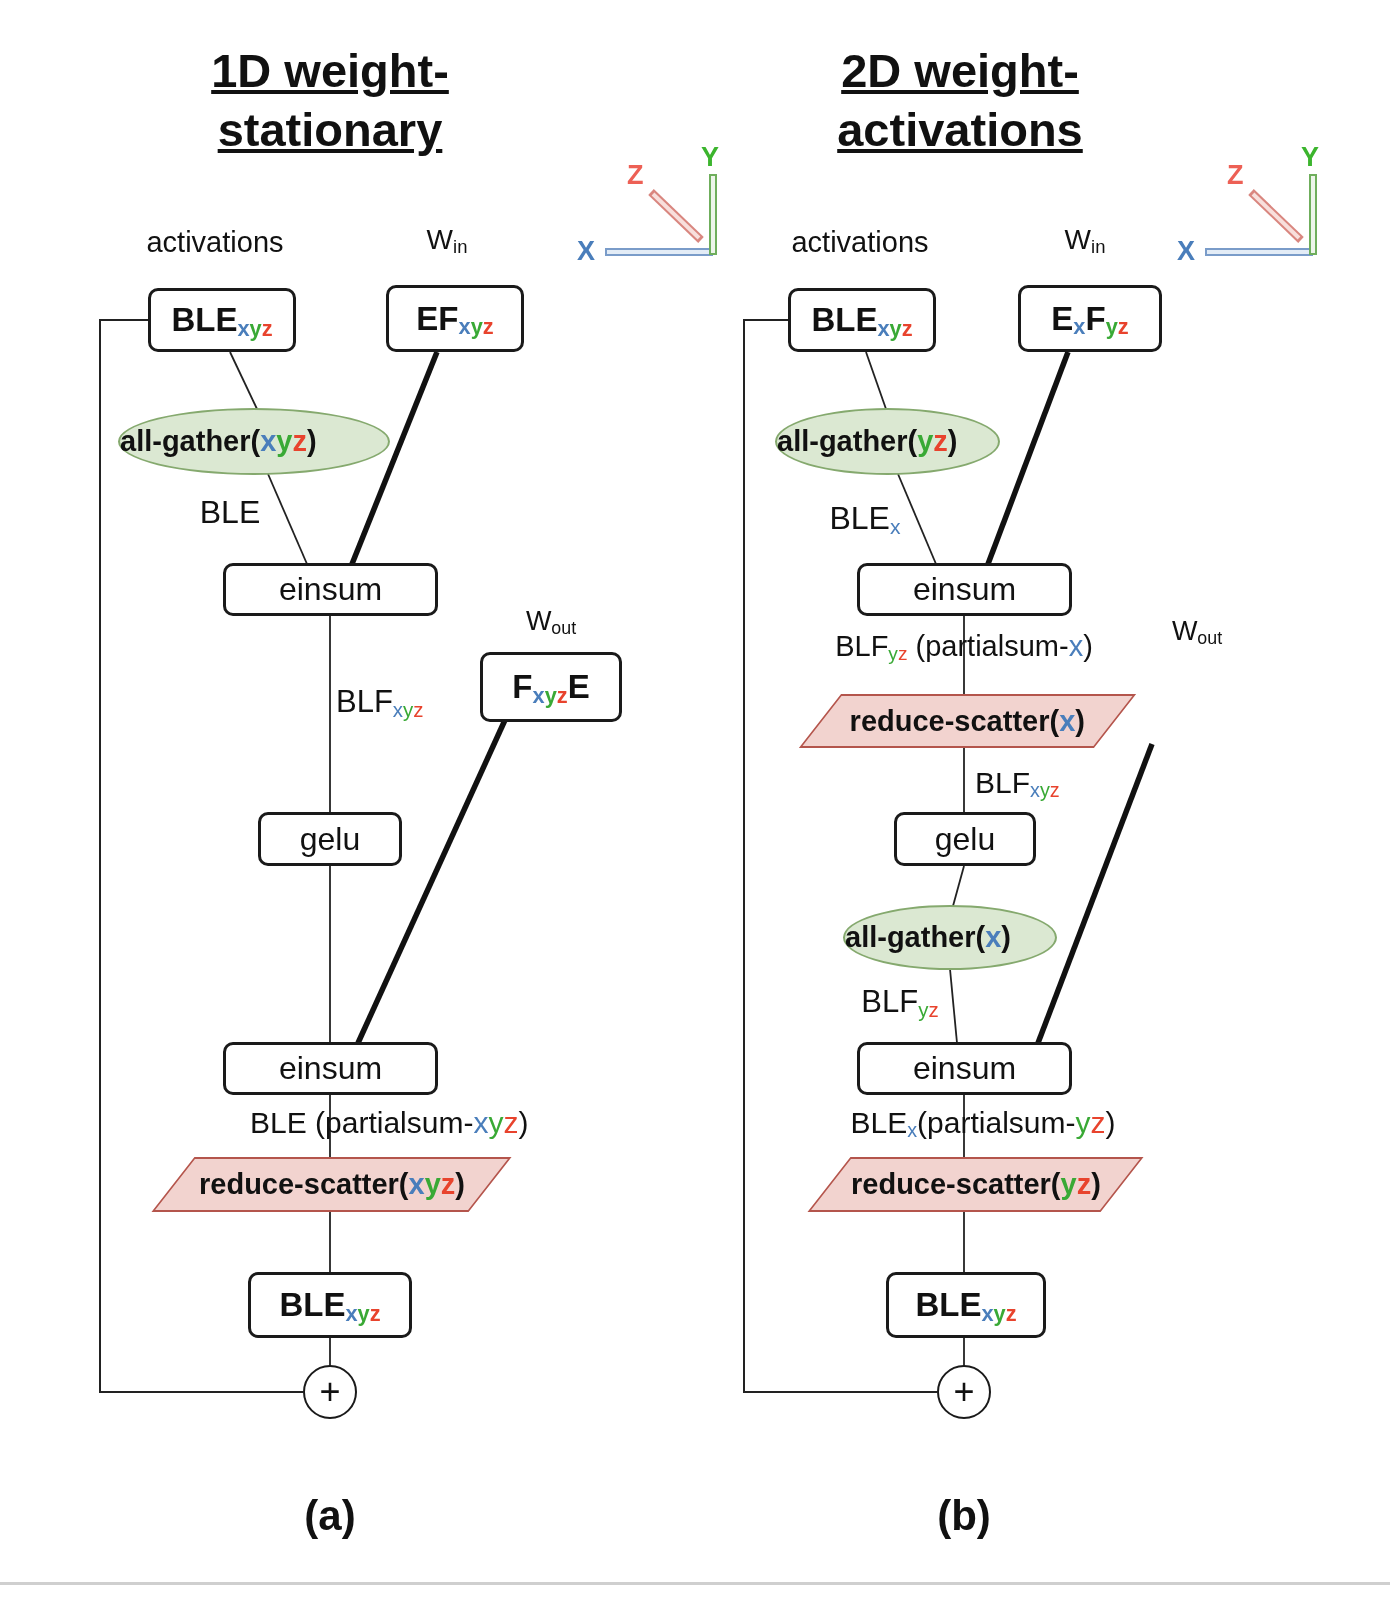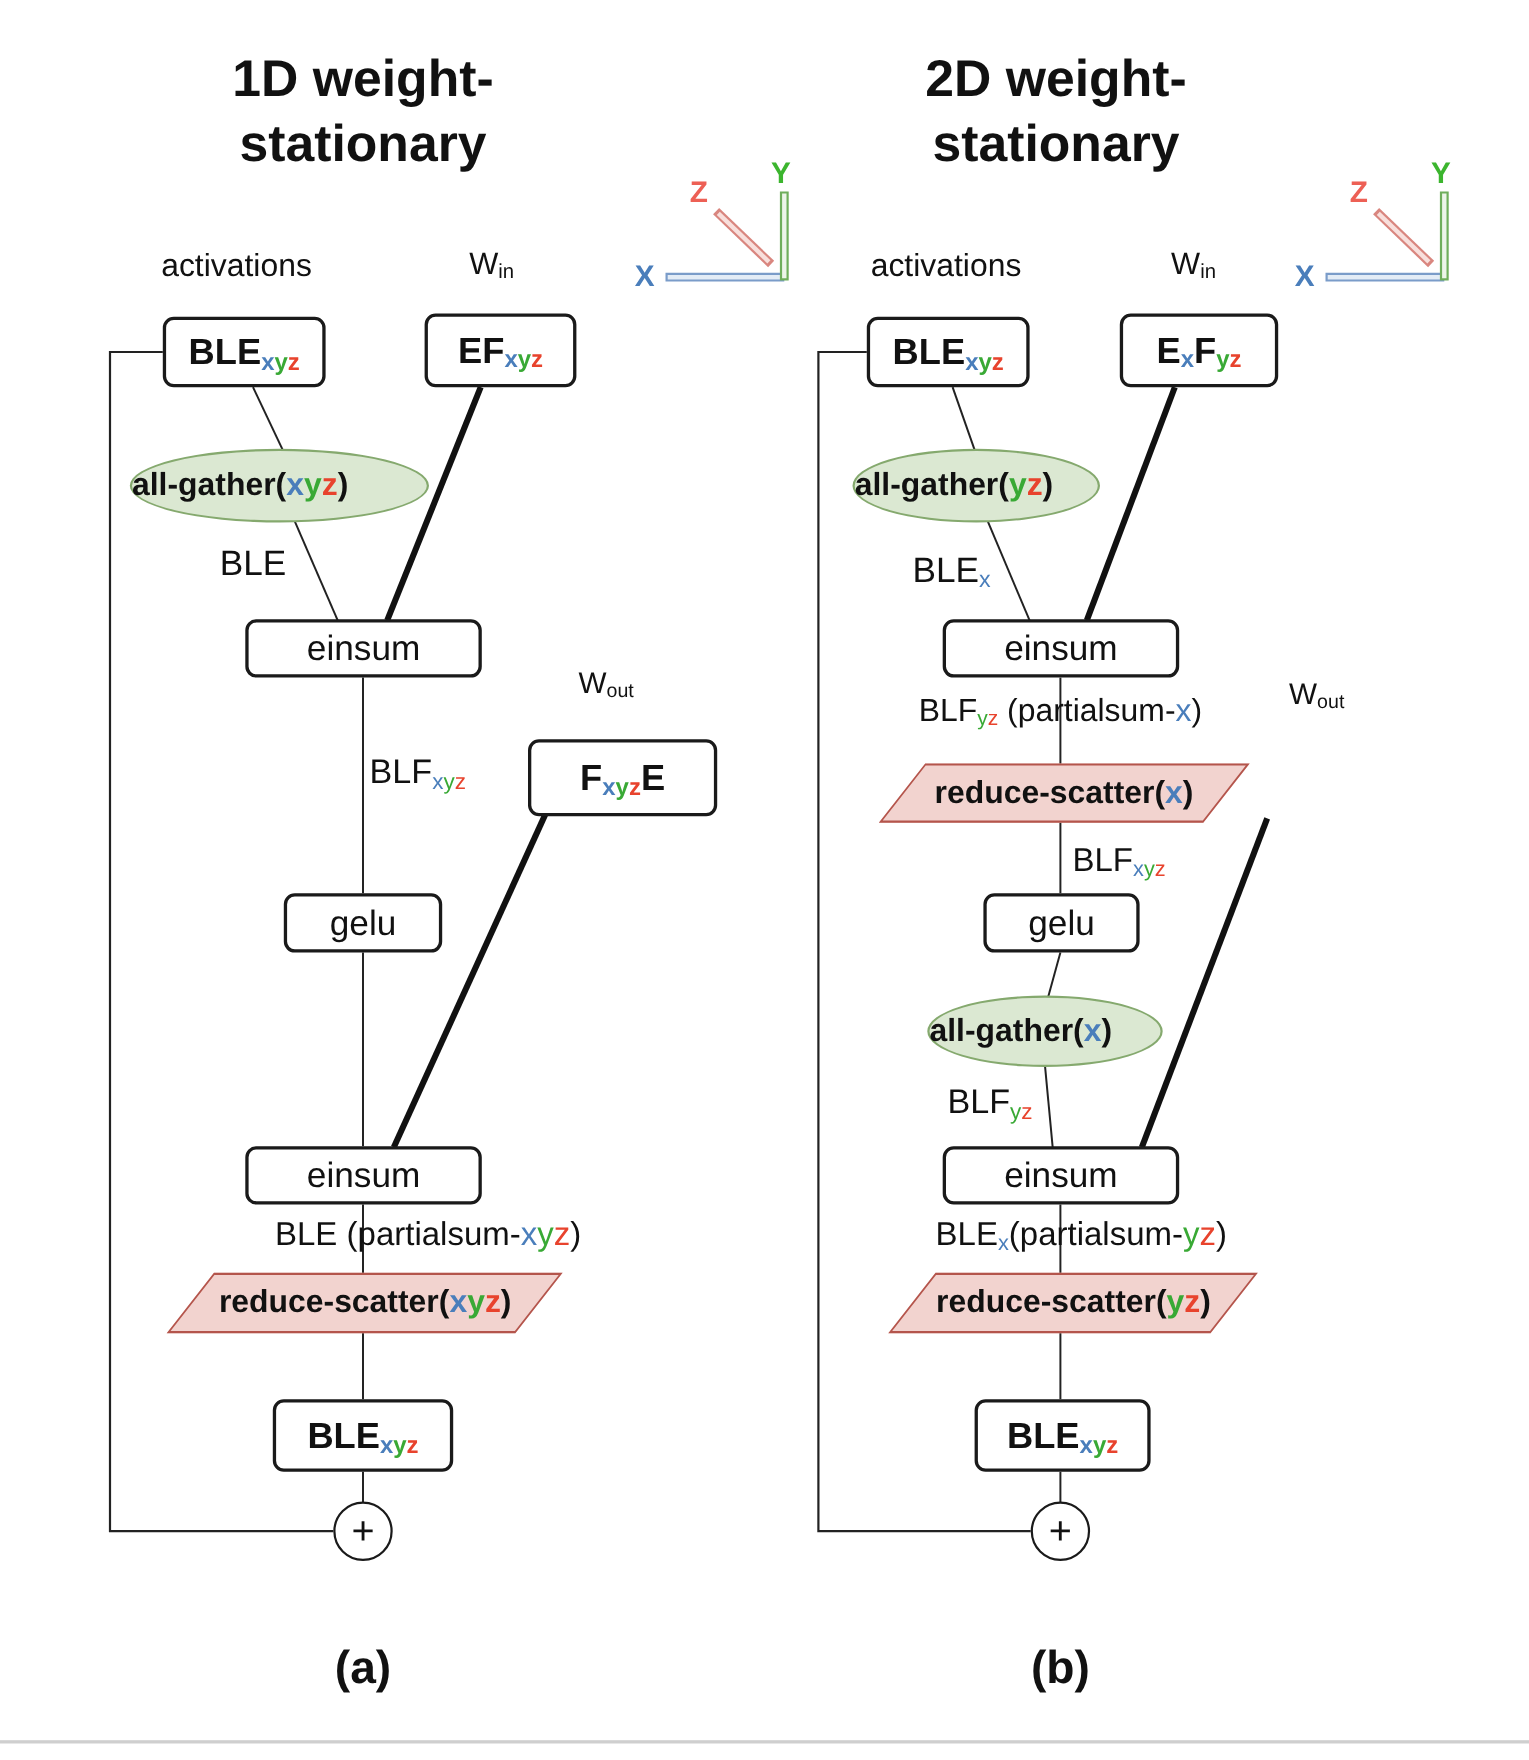--- a/index.html
+++ b/index.html
@@ -1,20 +1,20 @@
 <!DOCTYPE html>
 <html><head>
 <meta charset="utf-8">
 <style>
   html,body{margin:0;padding:0;background:#ffffff;}
   .canvas{position:relative;width:1390px;height:1600px;background:#ffffff;overflow:hidden;
           font-family:"Liberation Sans","DejaVu Sans",sans-serif;color:#111;}
   svg.edges{position:absolute;left:0;top:0;z-index:1;}
   .title{position:absolute;z-index:4;font-weight:bold;font-size:47px;line-height:1.25;
-         text-align:center;white-space:pre-line;}
+         text-align:center;white-space:pre-line;text-decoration:underline;}
   .node{position:absolute;z-index:3;box-sizing:border-box;background:#fff;border:3px solid #1a1a1a;
         border-radius:10px;display:flex;align-items:center;justify-content:center;
         font-size:33px;font-weight:bold;white-space:nowrap;}
   .node.op{font-weight:normal;font-size:32px;}
   .ellipse{position:absolute;z-index:3;box-sizing:border-box;background:#dbe8d2;border:2.5px solid #85a96e;
         border-radius:50%;display:flex;align-items:center;
         font-size:29px;font-weight:bold;white-space:nowrap;}
   .para{position:absolute;z-index:3;box-sizing:border-box;background:#f2d3cf;border:2.5px solid #b4554c;
         display:flex;align-items:center;justify-content:center;}
   .para>span{display:block;font-size:29px;font-weight:bold;white-space:nowrap;transform:skewX(38deg);}
@@ -78,21 +78,21 @@
     <span><span>all-gather(</span><span style="color: rgb(74, 126, 187);">x</span><span style="color: rgb(57, 169, 53);">y</span><span style="color: rgb(232, 67, 45);">z</span><span>)</span></span>
   </div>
 
   <div class="lbl" style="left:230px;top:494px;transform:translateX(-50%);font-size:32px;">BLE</div>
 
   <div class="node op" style="left:223px;top:563px;width:215px;height:53px;">
     <span>einsum</span>
   </div>
 
   <div class="lbl small" style="left:551px;top:606px;transform:translateX(-50%);font-size:27px;"><span>W</span><sub>out</sub></div>
-  <div class="node" style="left:480px;top:672px;width:172px;height:70px;">
+  <div class="node" style="left:480px;top:652px;width:142px;height:70px;">
     <span><span>F</span><sub style="color: rgb(74, 126, 187);">x</sub><sub style="color: rgb(57, 169, 53);">y</sub><sub style="color: rgb(232, 67, 45);">z</sub><span>E</span></span>
   </div>
 
   <div class="lbl" style="left:336px;top:684px;font-size:31px;"><span>BLF</span><sub style="color: rgb(74, 126, 187);">x</sub><sub style="color: rgb(57, 169, 53);">y</sub><sub style="color: rgb(232, 67, 45);">z</sub></div>
 
   <div class="node op" style="left:258px;top:812px;width:144px;height:54px;">
     <span>gelu</span>
   </div>
 
   <div class="node op" style="left:223px;top:1042px;width:215px;height:53px;">
@@ -123,21 +123,21 @@
       <line x1="138" y1="28" x2="138" y2="105" stroke="#edf5ea" stroke-width="4"></line>
       <line x1="76" y1="44" x2="126" y2="92" stroke="#d9867f" stroke-width="8"></line>
       <line x1="78" y1="46" x2="124" y2="90" stroke="#f8dfdc" stroke-width="4"></line>
     </svg>
     <span class="axlbl" style="left:52px;top:12px;color:#ed6055;">Z</span>
     <span class="axlbl" style="left:126px;top:-6px;color:#3cb52e;">Y</span>
     <span class="axlbl" style="left:2px;top:88px;color:#4a7ebb;">X</span>
   </div>
 
   <div class="title" style="left:740px;top:42px;width:440px;">2D weight-
-stationary</div>
+activations</div>
 
   <div class="lbl small" style="left:860px;top:226px;transform:translateX(-50%);font-size:29px;">activations</div>
   <div class="lbl small" style="left:1085px;top:224px;transform:translateX(-50%);"><span>W</span><sub>in</sub></div>
 
   <div class="node" style="left:788px;top:288px;width:148px;height:64px;">
     <span><span>BLE</span><sub style="color: rgb(74, 126, 187);">x</sub><sub style="color: rgb(57, 169, 53);">y</sub><sub style="color: rgb(232, 67, 45);">z</sub></span>
   </div>
   <div class="node" style="left:1018px;top:285px;width:144px;height:67px;">
     <span><span>E</span><sub style="color: rgb(74, 126, 187);">x</sub><span>F</span><sub style="color: rgb(57, 169, 53);">y</sub><sub style="color: rgb(232, 67, 45);">z</sub></span>
   </div>

